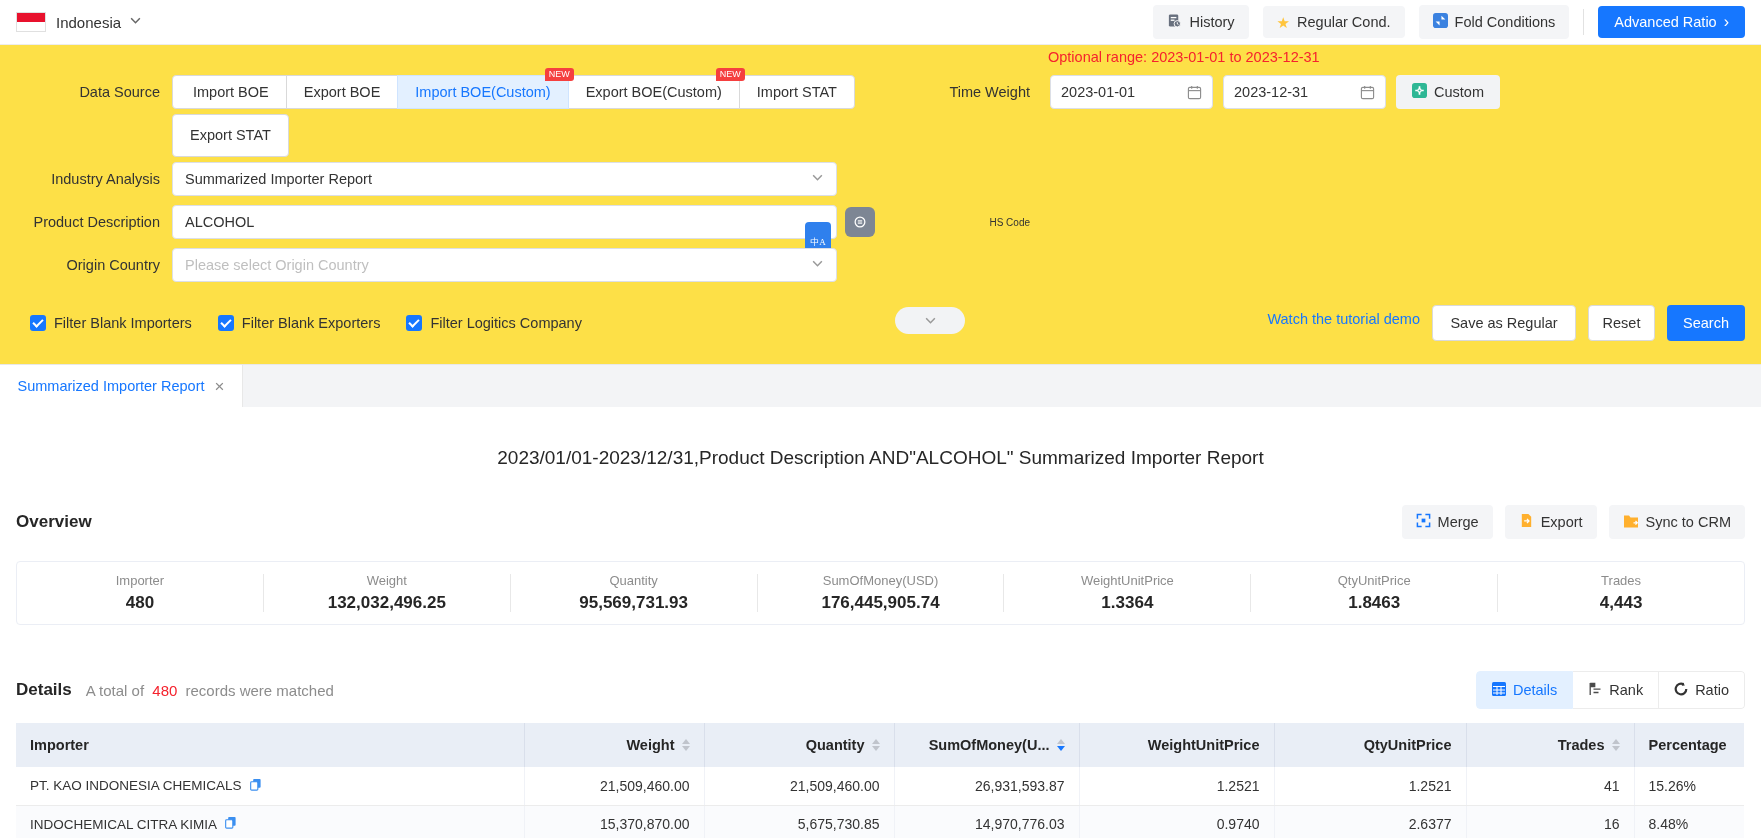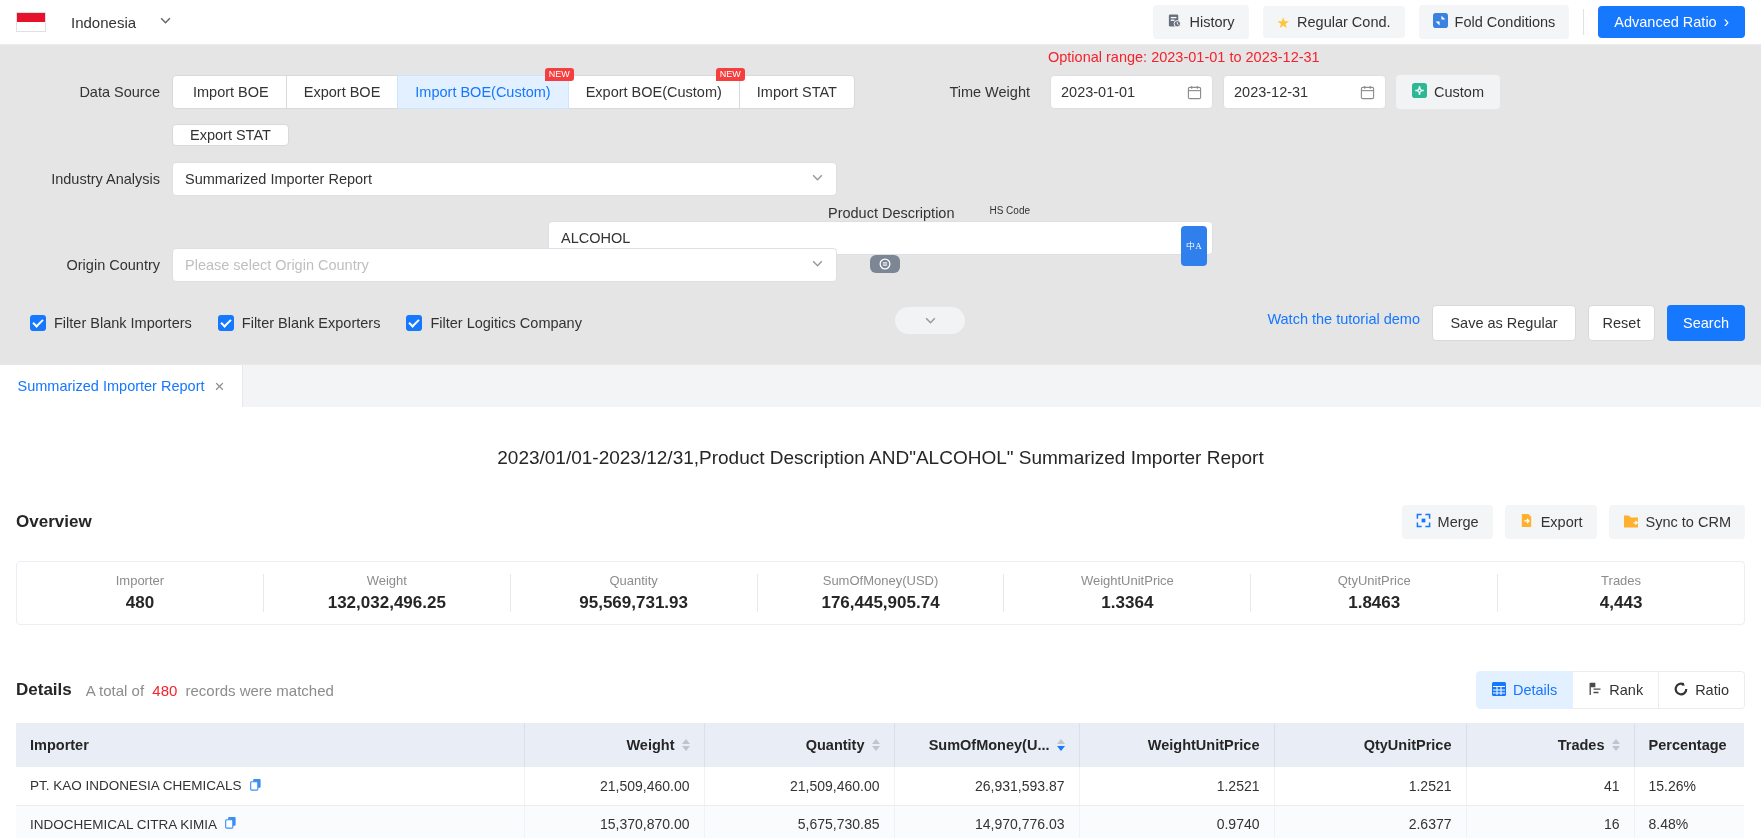--- a/index.html
+++ b/index.html
@@ -1,67 +1,67 @@
 <!DOCTYPE html>
 <html><head>
 <meta charset="utf-8">
 <style>
   * { margin:0; padding:0; box-sizing:border-box; }
   html,body { width:1761px; height:838px; overflow:hidden; background:#fff;
     font-family:"Liberation Sans", sans-serif; color:#333; }
 
   
   .topbar { height:45px; display:flex; align-items:center; padding:0 16px;
-    border-bottom:1px solid #ededed;gap:15px; }
+    border-bottom:1px solid #ededed; }
   .flag { width:30px; height:20px; border:1px solid #e0e0e0; display:flex; flex-direction:column; margin-right:10px; }
   .flag .t { flex:1; background:#e8112d; } .flag .b { flex:1; background:#fff; }
   .country-name { font-size:15px; color:#333; margin-right:8px; }
   .chev { display:inline-block; }
   .topbar-right { margin-left:auto; display:flex; align-items:center; gap:14px; }
   .pill-btn { display:inline-flex; align-items:center; gap:7px; background:#f4f5f7;
     border:none; border-radius:4px; padding:8px 14px; font-size:14.5px; color:#333; cursor:pointer; }
   .v-divider { width:1px; height:26px; background:#e2e2e2; }
   .primary-btn { display:inline-flex; align-items:center; gap:7px; background:#1677ff; color:#fff;
     border:none; border-radius:4px; padding:8px 16px; font-size:14.5px; cursor:pointer; }
   .arrow-r { font-size:16px; line-height:1; }
 
   
-  .filter-panel { position:relative; height:320px; border-bottom:1px solid #e8e8e8; background:#e5e5e5; }
+  .filter-panel { position:relative; height:320px; border-bottom:1px solid #e8e8e8; background:#fde047; }
   .optional-range { position:absolute; left:1048px; top:4px; color:#f5222d; font-size:14.5px; }
   .frow { position:absolute; left:0; right:0; display:flex; align-items:center; height:34px; }
   .flabel { width:172px; text-align:right; padding-right:12px; font-size:14.5px; color:#333; flex:none; }
 
   .btn-group { display:flex; }
   .ds-btn { position:relative; background:#fff; border:1px solid #d9d9d9; margin-left:-1px;
     padding:0 17px; height:34px; font-size:14.5px; color:#333; cursor:pointer; display:flex; align-items:center; }
   .ds-btn:first-child { margin-left:0; border-radius:4px 0 0 4px;padding-left:20px; }
   .ds-btn:last-child { border-radius:0 4px 4px 0; }
   .ds-btn.selected { background:#e3f0ff; color:#1677ff; border-color:#cfe4ff; z-index:1; }
   .new-badge { position:absolute; top:-8px; right:-6px; background:#f53f3f; color:#fff;
     font-size:9px; padding:2px 4px; border-radius:3px 3px 3px 0; line-height:1; z-index:2; }
   .single-btn { background:#fff; border:1px solid #d9d9d9; border-radius:4px; padding:0 17px;
-    height:22px; font-size:14.5px; color:#333; cursor:pointer; display:flex; align-items:center; }
+    height:43px; font-size:14.5px; color:#333; cursor:pointer; display:flex; align-items:center; }
 
   .tf-label { position:absolute; left:880px; width:162px; text-align:right; padding-right:12px;
     font-size:14.5px; color:#333; }
   .date-field { position:absolute; width:163px; height:34px; border:1px solid #dcdfe6; border-radius:4px;
     display:flex; align-items:center; padding:0 10px; font-size:14.5px; color:#333; background:#fff; cursor:pointer; }
   .date-field .cal { margin-left:auto; display:flex; }
   .custom-btn { position:absolute; left:1396px; height:34px; background:#f2f3f5; border:none; border-radius:4px;
     display:flex; align-items:center; gap:7px; padding:0 16px; font-size:14.5px; color:#333; cursor:pointer; }
 
   .sel-field { width:665px; height:34px; border:1px solid #dcdfe6; border-radius:4px; background:#fff;
     display:flex; align-items:center; padding:0 12px; font-size:14.5px; cursor:pointer; }
   .sel-field .sel-text { flex:1; }
   .sel-field .placeholder { color:#bfbfbf; }
   .txt-wrap { position:relative; width:665px; }
   .txt-input { width:100%; height:34px; border:1px solid #dcdfe6; border-radius:4px; padding:0 46px 0 12px;
     font-size:14.5px; color:#333; font-family:"Liberation Sans", sans-serif; }
   .txt-input::placeholder { color:#bfbfbf; }
-  .translate-chip { position:absolute; right:6px; top:5px; width:26px; height:40px; background:#2f80ed;
+  .translate-chip { position:absolute; right:6px; top:17px; width:26px; height:40px; background:#2f80ed;
     border-radius:4px; color:#fff; font-size:9px; display:flex; align-items:center; justify-content:center; cursor:pointer;font-family:Liberation Serif, serif; }
   .exact-chip { width:30px; height:30px; border-radius:6px; background:#7d8694; margin-left:8px;
     display:flex; align-items:center; justify-content:center; cursor:pointer; border:none; }
   .hs-label { position:absolute; left:880px; width:162px; text-align:right; padding-right:12px;
     font-size:10px; color:#333; }
   .hs-input { position:absolute; left:1050px; width:668px; height:34px; border:1px solid #dcdfe6; border-radius:4px;
     padding:0 12px; font-size:14.5px; font-family:"Liberation Sans", sans-serif; }
   .hs-input::placeholder { color:#bfbfbf; }
 
   .cb-row { left:30px; }
@@ -248,21 +248,21 @@
     <div class="sel-field">
       <span class="sel-text">Summarized Importer Report</span>
       <span>
         <svg width="13" height="13" viewBox="0 0 12 12">
             <path d="M2 4l4 4 4-4" stroke="#999" fill="none" stroke-width="1.4"></path>
           </svg>
       </span>
     </div>
   </div>
 
-  <div class="frow" style="top:160px;flex-direction:column;">
+  <div class="frow" style="top:160px;">
     <div class="flabel">Product Description</div>
     <div class="txt-wrap">
       <input class="txt-input" type="text" value="ALCOHOL" style="">
       <div class="translate-chip">中A</div>
     </div>
     <button class="exact-chip">
       <svg width="18" height="18" viewBox="0 0 20 20">
           <circle cx="10" cy="10" r="5.4" fill="none" stroke="#fff" stroke-width="1.4"></circle>
           <line x1="7.6" y1="8.8" x2="12.4" y2="8.8" stroke="#fff" stroke-width="1.3"></line>
           <line x1="7.6" y1="11.2" x2="12.4" y2="11.2" stroke="#fff" stroke-width="1.3"></line>

